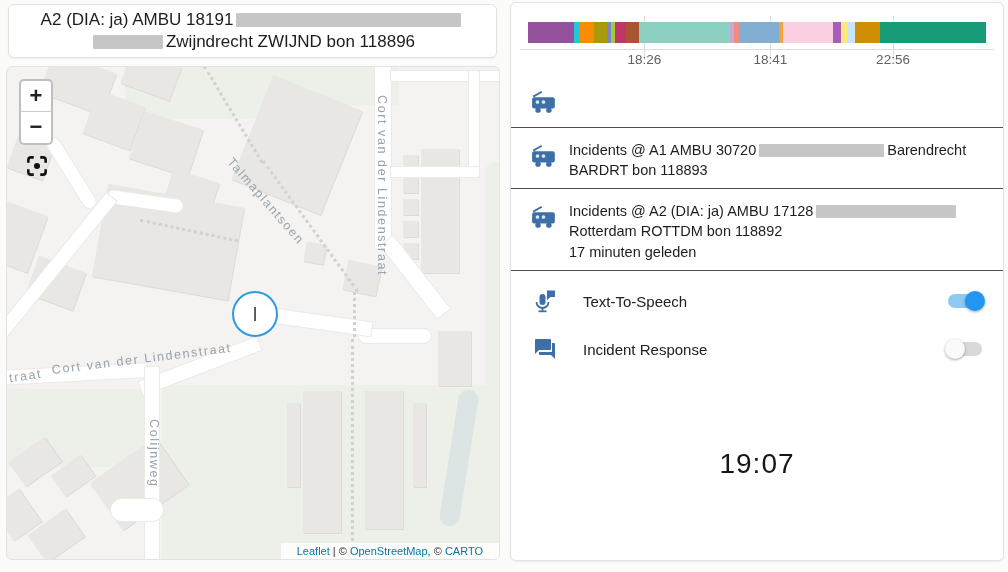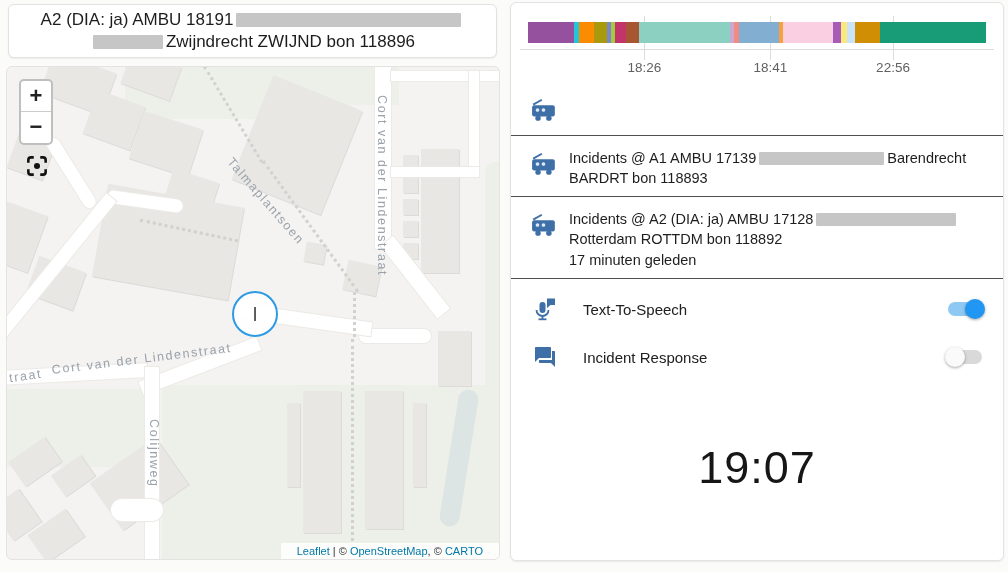--- a/index.html
+++ b/index.html
@@ -41,21 +41,21 @@
   
   .right-card{position:absolute;left:510px;top:2px;width:494px;height:559px;background:#fff;
     border:1px solid #e3e3e3;border-radius:6px;box-shadow:0 1px 2px rgba(0,0,0,.07);
     display:flex;flex-direction:column;}
   .tl-block{padding:19px 17px 0 17px;}
   .tl-wrap{position:relative;height:21px;}
   .tl-bar{position:relative;display:flex;height:21px;width:100%;z-index:1;}
   .seg{height:100%;}
   .gridline{position:absolute;top:-6px;height:44px;width:1px;background:#dcdcdc;z-index:0;}
   .axisline{position:absolute;left:-8px;right:-8px;top:27px;height:1px;background:#dcdcdc;}
-  .tl-labels{position:relative;height:22px;margin-top:17px;}
+  .tl-labels{position:relative;height:22px;margin-top:9px;}
   .ticklabel{position:absolute;transform:translateX(-50%);font-size:13.5px;color:#616161;}
 
   .incident{display:flex;padding:12px 16px 8px 16px;}
   .amb-icon{width:30px;flex:0 0 30px;margin:3px 10px 0 2px;}
   .inc-text{font-size:14.5px;line-height:20px;color:#1e1e1e;width:414px;}
   .inc-time{margin-top:1px;}
   .divider{border-top:1px solid #4f4f4f;margin:0;}
   .spacer{flex:0 0 6px;}
 
   .setting-row{display:flex;align-items:center;height:48px;padding:0 18px 0 22px;}
@@ -63,21 +63,21 @@
   .set-label{font-size:15px;color:#202020;flex:1;}
   .set-value{font-size:15px;color:#17202a;}
   .toggle{position:relative;width:34px;height:14px;border-radius:7px;cursor:pointer;margin-right:3px;}
   .toggle .thumb{position:absolute;top:-3px;width:20px;height:20px;border-radius:50%;
     box-shadow:0 1px 3px rgba(0,0,0,.35);}
   .toggle.on{background:#8ec9f4;}
   .toggle.on .thumb{right:-3px;background:#2196f3;}
   .toggle.off{background:#d9d9d9;}
   .toggle.off .thumb{left:-3px;background:#fafafa;}
 
-  .clock{flex:1;display:flex;align-items:center;justify-content:center;font-size:45px;color:#161616;
+  .clock{flex:1;display:flex;align-items:center;justify-content:center;font-size:28px;color:#161616;
     letter-spacing:1px;padding-bottom:6px;}
 </style>
 </head>
 <body>
 
 <div class="title-card">
   <div>
     <span>A2 (DIA: ja) AMBU 18191</span><span class="redact" style="width:225px"></span>
   </div>
   <div>
@@ -237,21 +237,21 @@
       <svg viewBox="0 0 26 24" width="30" height="26">
         <path d="M3 7 L11 2.5" stroke="#3e6fa6" stroke-width="1.7" fill="none"></path>
         <rect x="2" y="7.5" width="21" height="10.5" rx="2" fill="#3e6fa6"></rect>
         <circle cx="7" cy="12" r="1.7" fill="#dce9f5"></circle>
         <circle cx="12.5" cy="12" r="1.7" fill="#dce9f5"></circle>
         <circle cx="7.5" cy="19.5" r="2.5" fill="#3e6fa6"></circle>
         <circle cx="17.5" cy="19.5" r="2.5" fill="#3e6fa6"></circle>
       </svg>
     </span>
     <div class="inc-text">
-      <div><span>Incidents @ A1 AMBU 17139</span><span class="redact small" style="width:125px"></span><span>Barendrecht BARDRT bon 118893</span></div>
+      <div><span>Incidents @ A1 AMBU 30720</span><span class="redact small" style="width:125px"></span><span>Barendrecht BARDRT bon 118893</span></div>
     </div>
   </div>
   <div class="divider"></div>
 
   <div class="incident">
     <span class="amb-icon">
       <svg viewBox="0 0 26 24" width="30" height="26">
         <path d="M3 7 L11 2.5" stroke="#3e6fa6" stroke-width="1.7" fill="none"></path>
         <rect x="2" y="7.5" width="21" height="10.5" rx="2" fill="#3e6fa6"></rect>
         <circle cx="7" cy="12" r="1.7" fill="#dce9f5"></circle>

